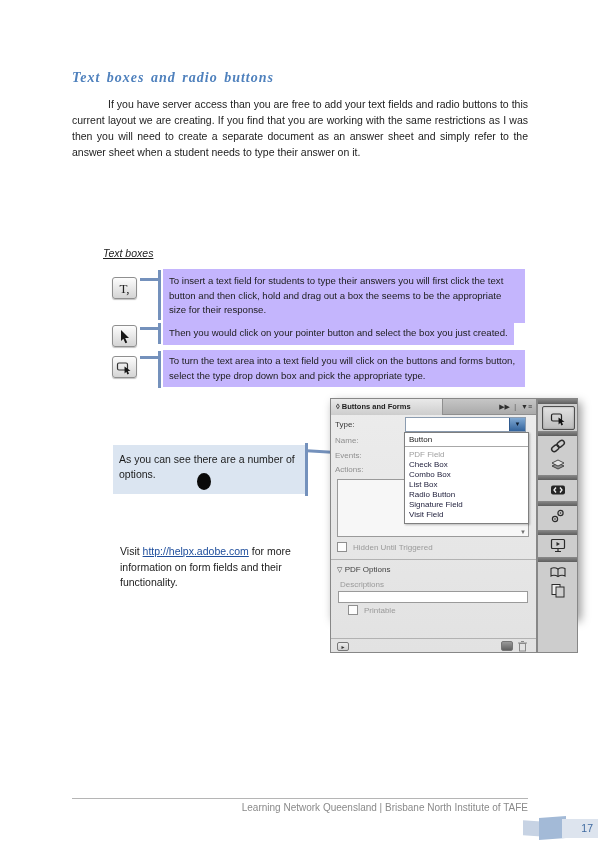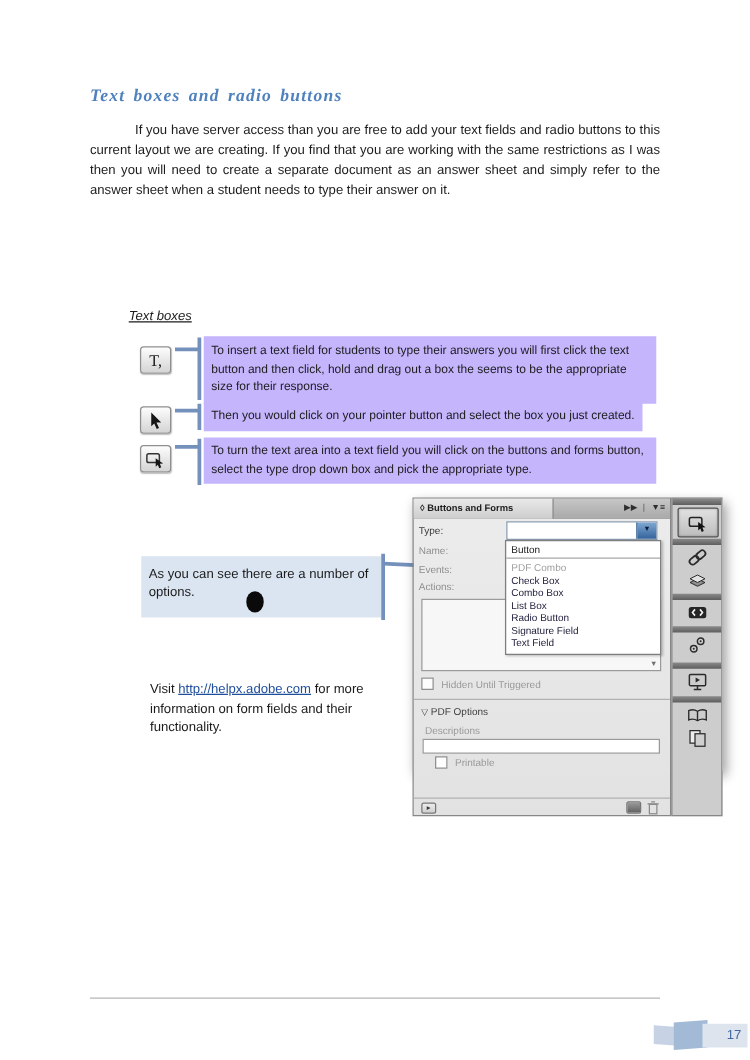--- a/index.html
+++ b/index.html
@@ -109,27 +109,27 @@
         <div class="combobtn">▼</div>
       </div>
 
       <div class="listbox">
         <span style="position:absolute;right:2px;bottom:1px;font-size:6px;color:#707070;">▼</span>
       </div>
 
       <div class="ddoverlay">
         <div class="dd-sel">Button</div>
         <div style="height:3px;"></div>
-        <div class="dd-item disabled">PDF Combo</div>
+        <div class="dd-item disabled">PDF Field</div>
         <div class="dd-item">Check Box</div>
         <div class="dd-item">Combo Box</div>
         <div class="dd-item">List Box</div>
         <div class="dd-item">Radio Button</div>
         <div class="dd-item">Signature Field</div>
-        <div class="dd-item">Text Field</div>
+        <div class="dd-item">Visit Field</div>
         <div style="height:3px;"></div>
       </div>
 
       <div class="cb" style="left:6px;top:143px;"></div>
       <div class="abs gray" style="left:22px;top:144px;">Hidden Until Triggered</div>
 
       <div class="psep" style="top:160px;"></div>
 
       <div class="abs" style="left:6px;top:166px;color:#3f3f3f;"><span style="font-size:7px;">▽</span> <span>PDF Options</span></div>
 
@@ -192,19 +192,20 @@
         <line x1="9" y1="5" x2="9" y2="12.5" stroke="#2b2b2b" stroke-width="1.1"></line>
       </svg>
       <svg class="dockicon" style="top:183px;" viewBox="0 0 18 16">
         <rect x="3" y="2.5" width="8" height="10" fill="#ededed" stroke="#2b2b2b" stroke-width="1"></rect>
         <rect x="7" y="5" width="8" height="10" fill="#cfcfcf" stroke="#2b2b2b" stroke-width="1"></rect>
       </svg>
     </div>
   </div>
 
   <div class="abs" style="left:72px;top:798px;width:456px;height:1px;background:#b5b5b5;"></div>
+  <div class="abs footer" style="left:72px;top:802px;width:456px;">Learning Network Queensland | Brisbane North Institute of TAFE</div>
   <div class="abs" style="left:520px;top:814px;width:80px;height:32px;">
     <div class="badge" style="left:3px;top:7px;width:22px;height:15px;background:#c7d3e4;transform:skewY(4deg);"></div>
     <div class="badge" style="left:19px;top:3px;width:27px;height:22px;background:#a3bad7;transform:skewY(-4deg);"></div>
     <div class="badge pgnum" style="left:42px;top:5px;width:36px;height:19px;background:#dde4ee;">17</div>
   </div>
 
 </div>
 
 </body></html>

